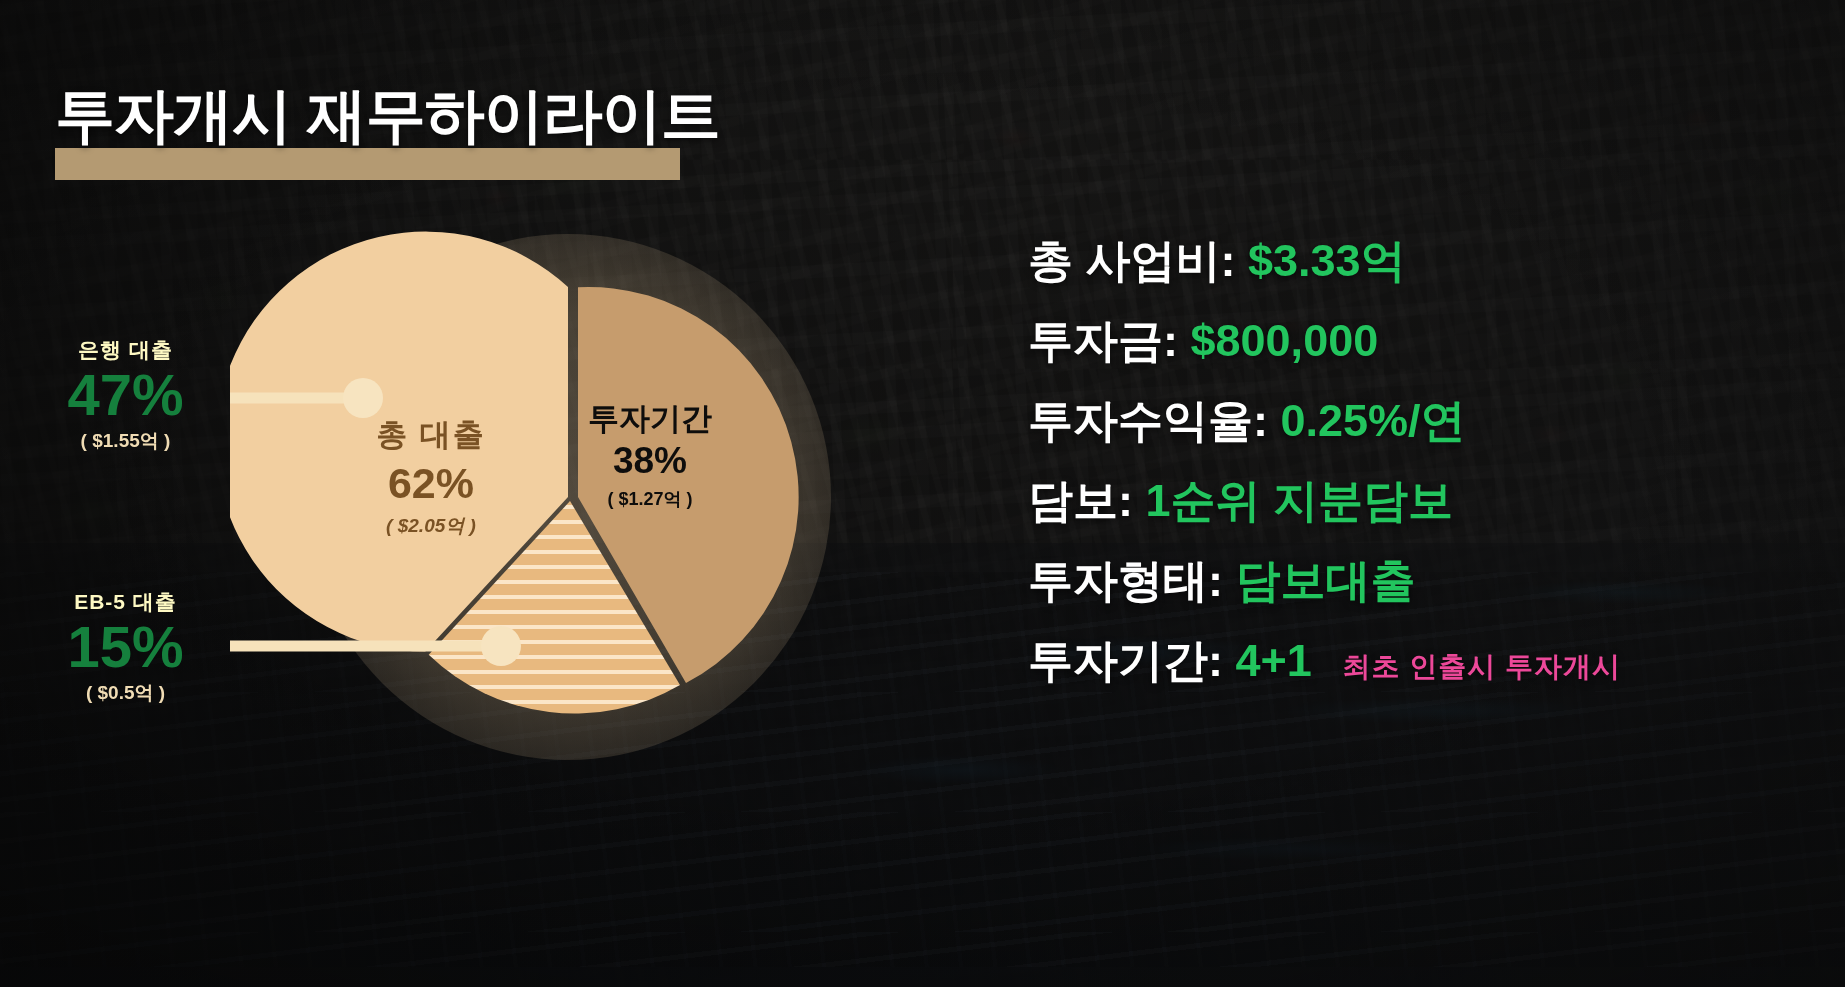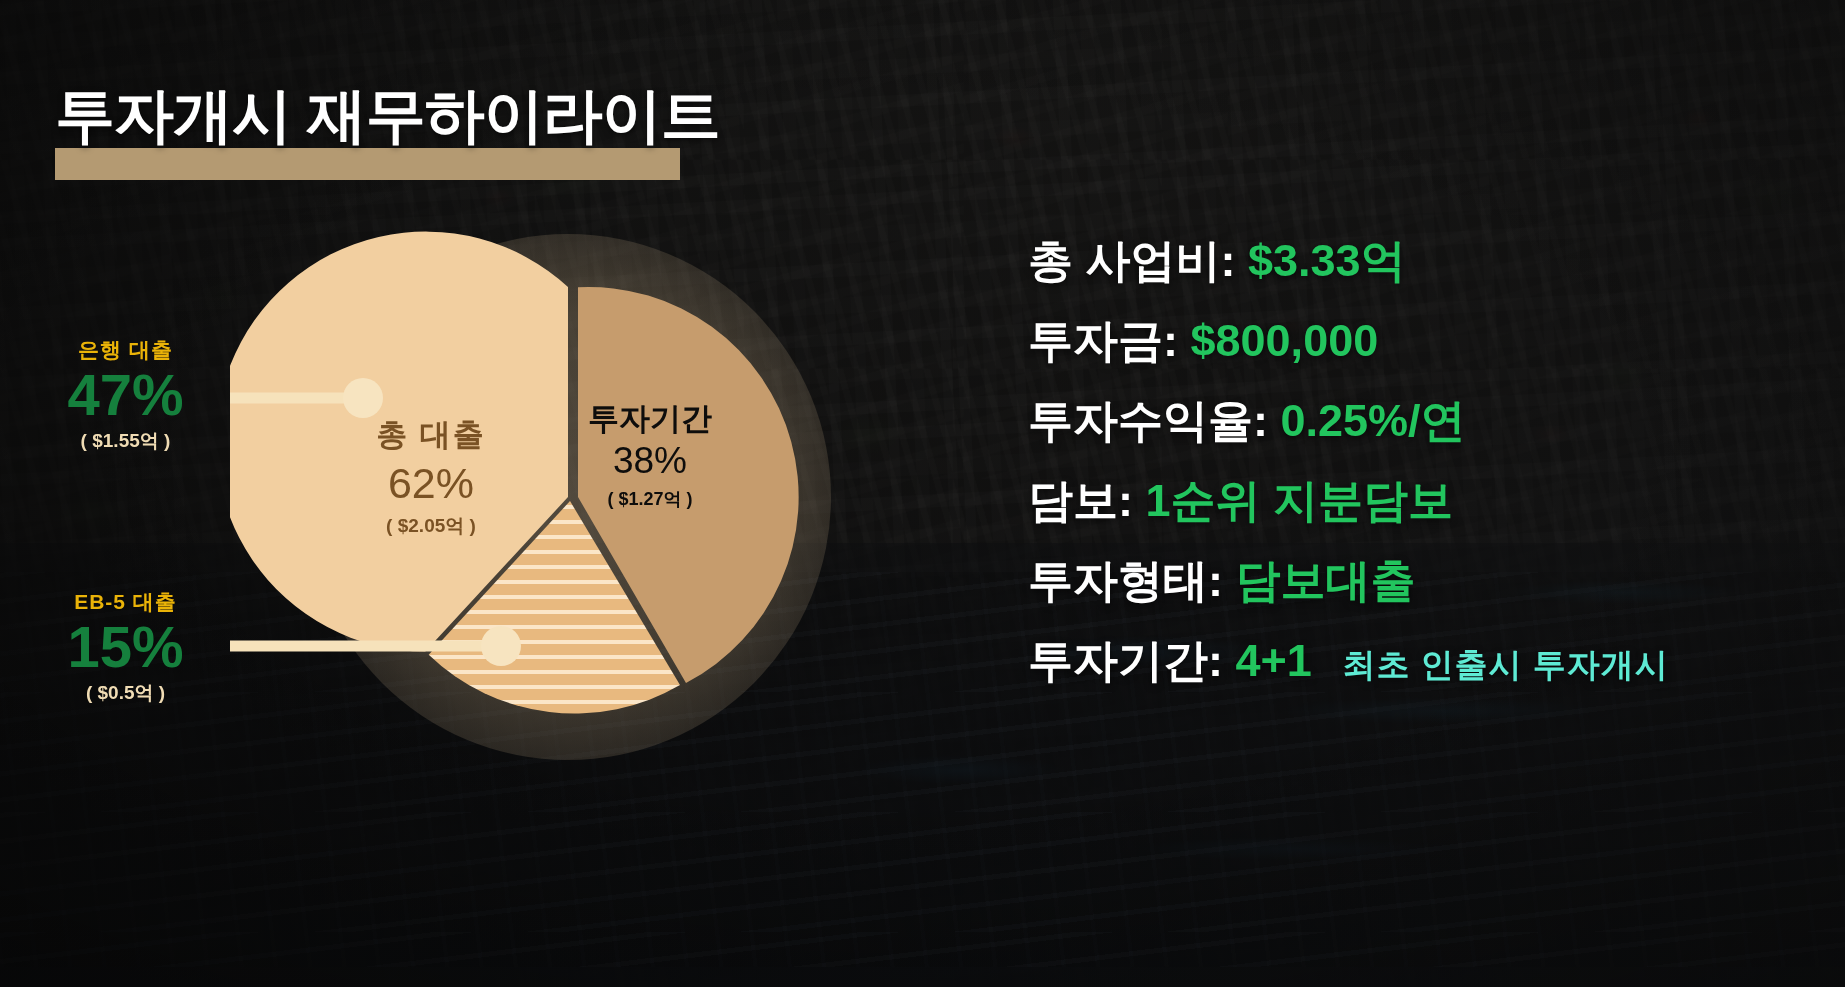--- a/index.html
+++ b/index.html
@@ -121,55 +121,55 @@
     letter-spacing:-1px; line-height:1; white-space:nowrap;
     text-shadow:0 2px 6px rgba(0,0,0,.55);
   }
 
   
   #pie-area { position:absolute; left:230px; top:190px; width:700px; height:640px; }
   #pie-svg  { position:absolute; left:0; top:0; }
 
   .pie-label { position:absolute; text-align:center; line-height:1.12; }
   .pie-label .l-name { font-weight:bold; letter-spacing:2px; }
-  .pie-label .l-pct  { font-weight:normal; }
+  .pie-label .l-pct  { font-weight:bold; }
   .pie-label .l-amt  { font-weight:bold; }
 
   #label-loan {
     left:86px; top:228px; width:230px; color:#7a5224;
   }
   #label-loan .l-name { font-size:31px; }
   #label-loan .l-pct  { font-size:43px; margin-top:6px; }
-  #label-loan .l-amt  { font-size:19px; margin-top:8px; }
+  #label-loan .l-amt  { font-size:19px; margin-top:8px;font-style:italic; }
 
   #label-equity {
     left:305px; top:212px; width:230px; color:#0e0d0c;
   }
   #label-equity .l-name { font-size:31px; letter-spacing:0px; }
   #label-equity .l-pct  { font-size:37px; margin-top:3px; }
   #label-equity .l-amt  { font-size:18px; margin-top:8px; }
 
   
   .callout { position:absolute; text-align:center; color:#f2dcb2; }
-  .callout .c-name { font-size:21px; font-weight:bold; letter-spacing:1px; color:#eab308; }
+  .callout .c-name { font-size:21px; font-weight:bold; letter-spacing:1px; color:#fef9c3; }
   .callout .c-pct  { font-size:58px; font-weight:bold; color:#15803d; line-height:1; margin-top:2px; }
   .callout .c-amt  { font-size:19px; font-weight:bold; color:#f0dcb4; margin-top:4px; }
   #callout-bank { left:18px; top:336px; width:215px; }
   #callout-eb5  { left:18px; top:588px; width:215px; }
 
   
   #info { position:absolute; left:1028px; top:238px; width:800px; }
   .info-row {
     font-size:45px; font-weight:bold; color:#ffffff; line-height:1;
     margin-bottom:35px; white-space:nowrap;
     text-shadow:0 2px 7px rgba(0,0,0,.6);
   }
   .info-row .v { color:#22c55e; }
   .info-row .note {
-    font-size:33px; color:#5eead4; margin-left:18px; letter-spacing:1px;
+    font-size:28px; color:#ec4899; margin-left:18px; letter-spacing:1px;
   }
 </style>
 </head>
 <body>
 
 <div id="slide">
 
   <div class="bg-layer bg-base"></div>
   <div class="bg-layer bg-blocks"></div>
   <div class="bg-layer bg-blocks2"></div>

